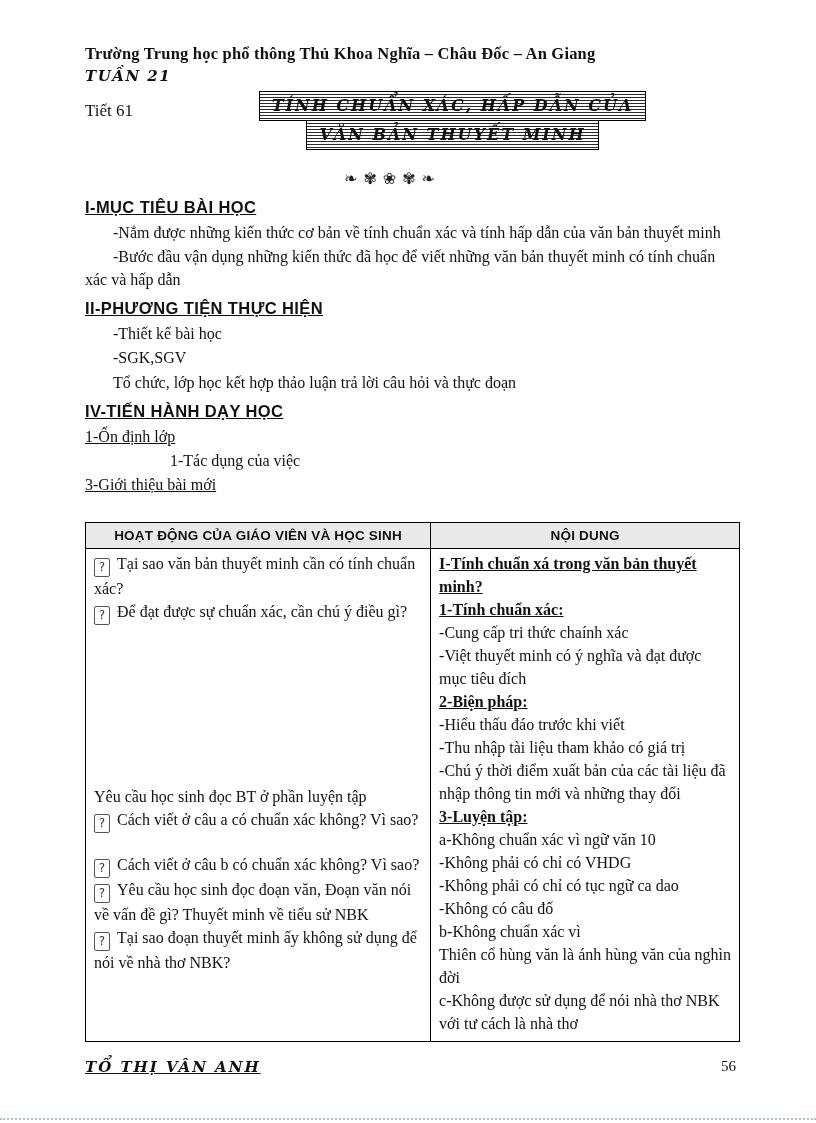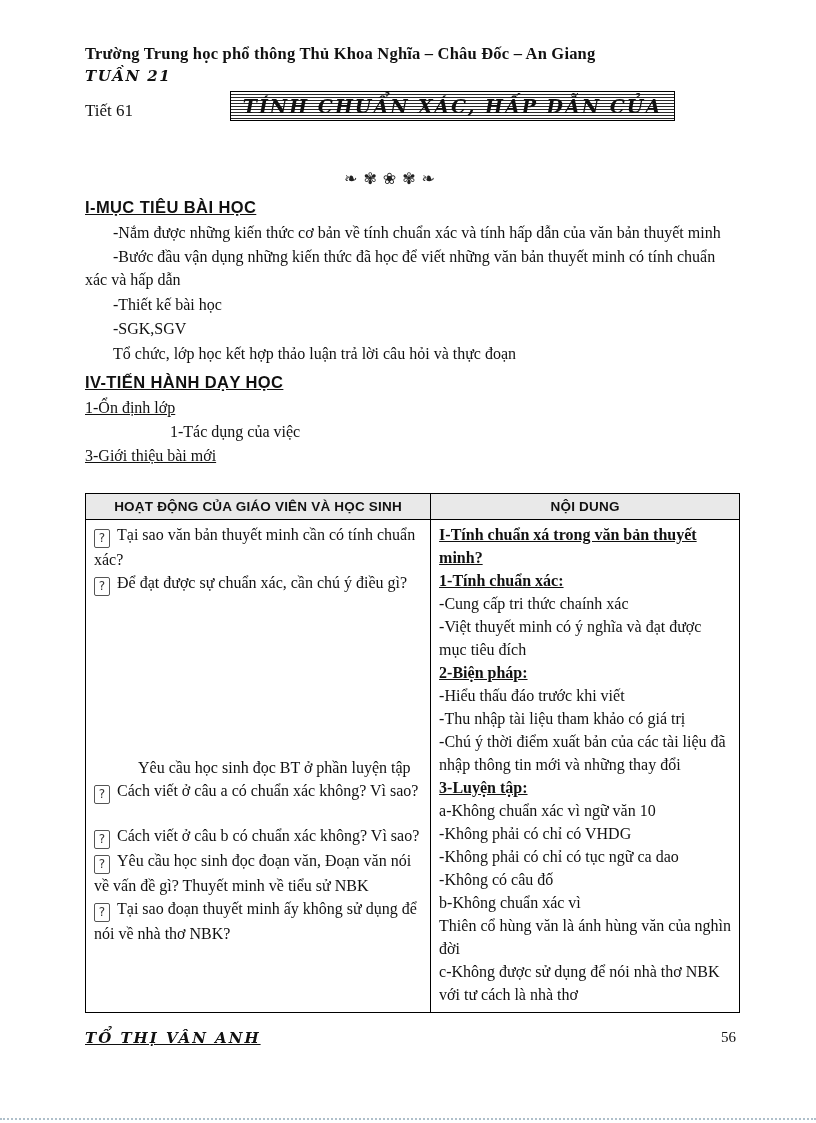--- a/index.html
+++ b/index.html
@@ -18,21 +18,21 @@
     font-family:"DejaVu Serif", serif;font-style:italic;font-weight:bold;
     font-size:15px;letter-spacing:1.5px;margin-top:3px;
   }
   .lesson-row{display:flex;align-items:flex-start;margin-top:6px;min-height:68px;}
   .lesson-no{width:120px;font-size:17px;padding-top:10px;}
   .title-stack{flex:1;display:flex;flex-direction:column;align-items:center;margin-right:40px;}
   .title-box{
     display:inline-block;border:1.5px solid #000;padding:1px 12px;
     background:repeating-linear-gradient(to bottom,#ffffff 0px,#ffffff 2px,#2a2a2a 2px,#2a2a2a 3px);
     font-family:"DejaVu Serif", serif;font-style:italic;font-weight:bold;
-    font-size:19px;letter-spacing:2px;line-height:26px;white-space:nowrap;
+    font-size:16px;letter-spacing:2px;line-height:26px;white-space:nowrap;
   }
   .title-box.second{margin-top:-1.5px;}
   .ornament{text-align:center;margin:10px 40px 4px 0;font-size:16px;letter-spacing:6px;color:#222;
     font-family:"DejaVu Sans", sans-serif;}
   
   .sec{margin-top:2px;}
   .sec-heading{
     font-family:"Liberation Sans", sans-serif;font-weight:bold;font-size:16.5px;
     text-decoration:underline;letter-spacing:.4px;margin:6px 0 3px 0;display:inline-block;
   }
@@ -46,21 +46,21 @@
   }
   table.lesson th,table.lesson td{border:1.6px solid #000;vertical-align:top;}
   table.lesson th{
     background:#e9e9e9;font-family:"Liberation Sans", sans-serif;font-weight:bold;
     font-size:13.5px;padding:5px 2px;letter-spacing:.2px;
   }
   th.col-left{width:52%;}
   td{padding:3px 8px 6px 8px;}
   td p{margin:0;line-height:23px;}
   td p.c-heading{font-weight:bold;text-decoration:underline;}
-  td p.gap-a{margin-top:160px;margin-left:44px;}
+  td p.gap-a{margin-top:160px;}
   td p.gap-b{margin-top:20px;}
   .q-icon{
     display:inline-block;width:14px;height:17px;border:1.2px solid #555;border-radius:2px;
     font-family:"DejaVu Sans", sans-serif;font-size:12px;line-height:16px;text-align:center;
     margin-right:7px;vertical-align:-2px;color:#333;background:#fff;
   }
   
   .footer{display:flex;justify-content:space-between;align-items:flex-start;margin-top:16px;padding-right:2px;}
   .author{
     font-family:"DejaVu Serif", serif;font-style:italic;font-weight:bold;
@@ -73,28 +73,29 @@
 
 <div class="page">
 
   <div class="school">Trường Trung học phổ thông Thủ Khoa Nghĩa – Châu Đốc – An Giang</div>
   <div class="week">TUẦN 21</div>
 
   <div class="lesson-row">
     <div class="lesson-no">Tiết 61</div>
     <div class="title-stack">
       <span class="title-box">TÍNH CHUẨN XÁC, HẤP DẪN CỦA</span>
+      <span class="title-box second">VĂN BẢN THUYẾT MINH</span>
     </div>
   </div>
 
   <div class="ornament">❧✾❀✾❧</div>
 
   <div id="sections">
       <div class="sec"><span class="sec-heading">I-MỤC TIÊU BÀI HỌC</span><p class="ind">-Nắm được những kiến thức cơ bản về tính chuẩn xác và tính hấp dẫn của văn bản thuyết minh</p><p class="ind">-Bước đầu vận dụng những kiến thức đã học để viết những văn bản thuyết minh có tính chuẩn xác và hấp dẫn</p></div>
-      <div class="sec"><p class="ind">-Thiết kế bài học</p><p class="ind">-SGK,SGV</p></div>
+      <div class="sec"><span class="sec-heading">II-PHƯƠNG TIỆN THỰC HIỆN</span><p class="ind">-Thiết kế bài học</p><p class="ind">-SGK,SGV</p></div>
       <div class="sec"><p class="ind">Tổ chức, lớp học kết hợp thảo luận trả lời câu hỏi và thực đoạn</p></div>
       <div class="sec"><span class="sec-heading">IV-TIẾN HÀNH DẠY HỌC</span><p class="ul">1-Ổn định lớp</p><p class="ind2">1-Tác dụng của việc</p><p class="ul">3-Giới thiệu bài mới</p></div>
     </div>
 
   <table class="lesson">
     <thead>
       <tr>
         <th class="col-left">HOẠT ĐỘNG CỦA GIÁO VIÊN VÀ HỌC SINH</th>
         <th class="col-right">NỘI DUNG</th>
       </tr>

